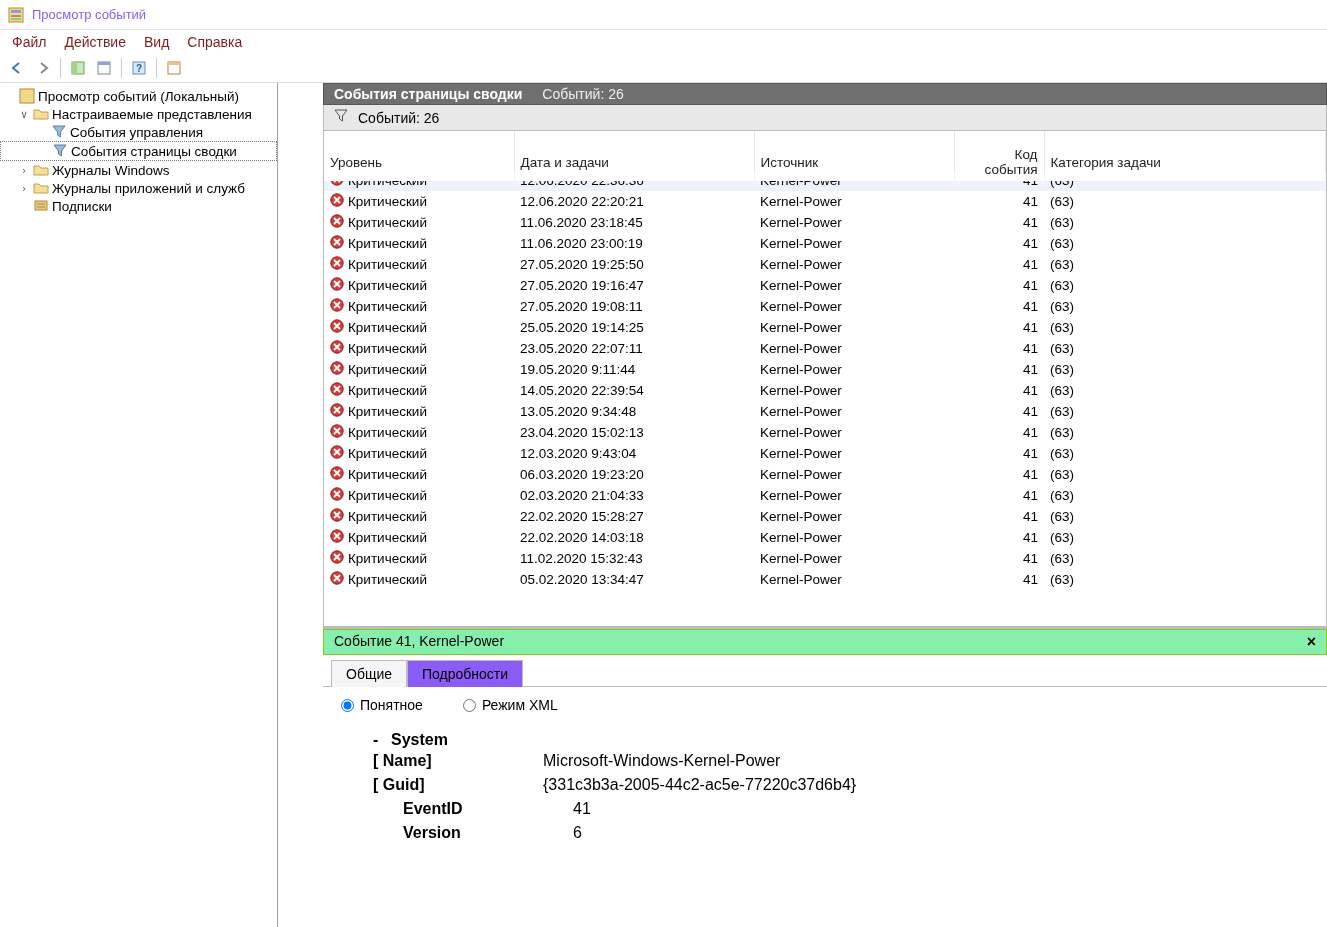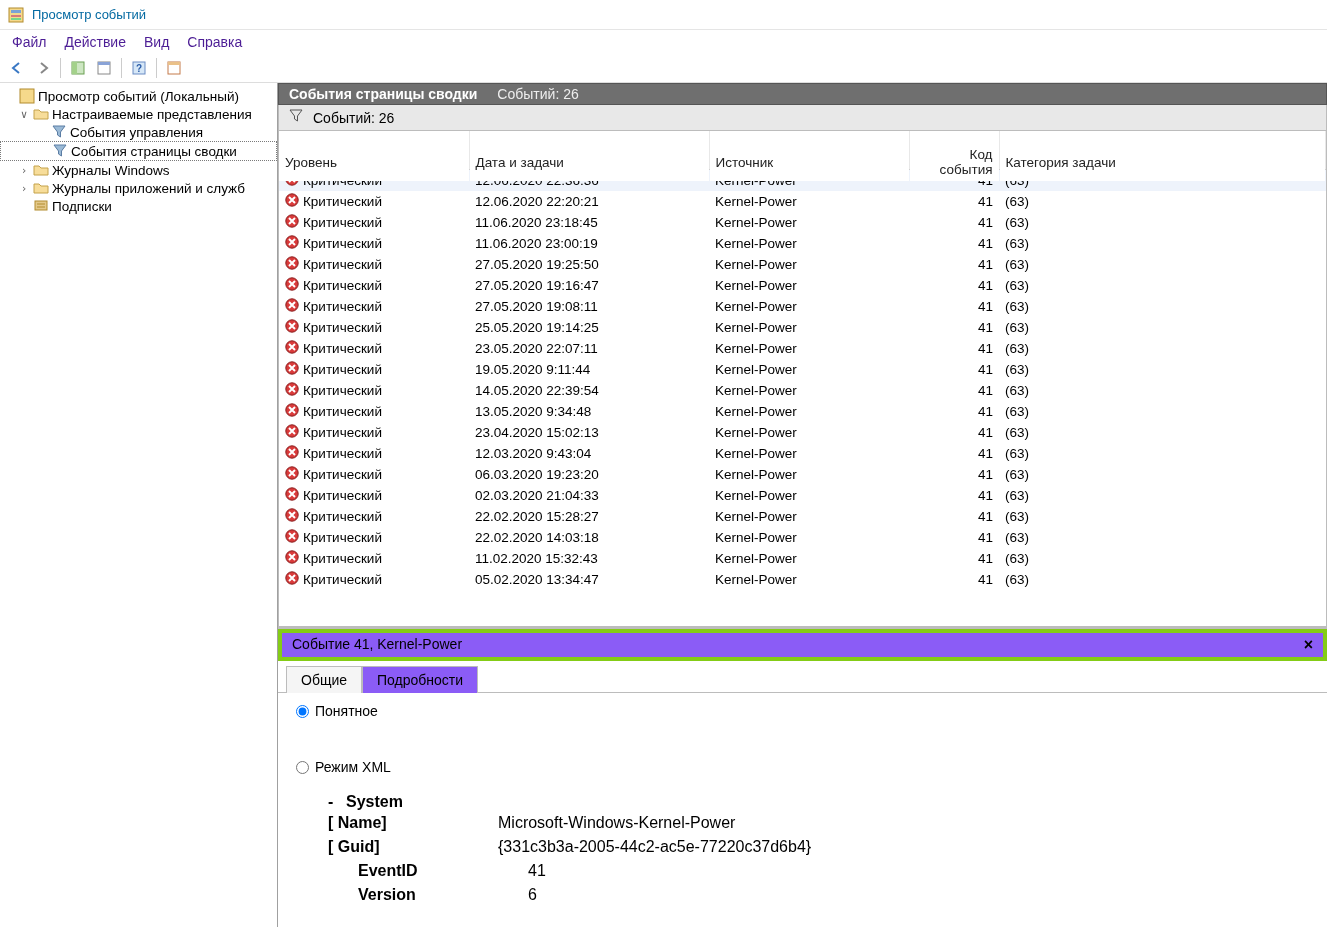--- a/index.html
+++ b/index.html
@@ -19,39 +19,39 @@
   display: flex;
   align-items: center;
   padding: 0 8px;
   gap: 8px;
   border-bottom: 1px solid #e5e5e5;
 }
 .app-icon {
   width: 16px; height: 16px;
   display: inline-flex;
 }
-.title-text { color: #0369a1; font-size: 13px; }
+.title-text { color: #8b5cf6; font-size: 13px; }
 .menubar {
   display: flex;
   gap: 18px;
   padding: 4px 12px;
   font-size: 14px;
-  color: #4c1d95;
+  color: #7f1d1d;
 }
 .menubar span { cursor: default; }
 .toolbar {
   display: flex;
   align-items: center;
   gap: 4px;
   padding: 3px 6px;
   border-bottom: 1px solid #ddd;
 }
 .tbtn { width: 22px; height:22px; display:flex; align-items:center; justify-content:center; border:1px solid transparent; }
 .tsep { width:1px; height:20px; background:#ccc; margin:0 2px; }
-.main { flex:1; display:flex; overflow:hidden; }
+.main { flex:1; display:flex; overflow:hidden;gap:45px; }
 .tree {
   width: 278px;
   border-right: 1px solid #a0a0a0;
   padding: 4px 0;
   font-size: 13.5px;
   overflow:auto;
 }
 .tree-row {
   display:flex; align-items:center; gap:3px;
   padding: 1px 4px;
@@ -95,22 +95,22 @@
 tr.sel td { background:#eef3fb; }
 .lvl-cell { display:flex; align-items:center; gap:4px; }
 .err-icon { width:14px; height:14px; }
 .detail-pane {
   border-top:2px solid #bcbcbc;
   display:flex; flex-direction:column;
   height: 300px;
   position:relative;
 }
 .detail-header {
-  background:#8b5cf6;
-  border:4px solid #84cc16;
+  background:#86efac;
+  border:1px solid #84cc16;
   padding:3px 10px;
   font-size:14px;
   display:flex; justify-content:space-between;
 }
 .detail-close { font-weight:bold; cursor:pointer; font-size:16px; }
 .tabs {
   display:flex;
   padding: 4px 12px 0 8px;
   border-bottom:1px solid #bcbcbc;
   gap:0;
@@ -122,21 +122,20 @@
   background:#f5f5f5;
   font-size:14px;
   position:relative; top:1px;
   cursor:default;
 }
 .tab.active { background:#8b5cf6; }
 .radio-row {
   display:flex; gap:40px;
   padding:10px 18px;
   font-size:14px;
-  flex-direction:column;
 }
 .radio-row label { display:flex; align-items:center; gap:6px; }
 .detail-body { flex:1; overflow-y:scroll; padding: 8px 30px 20px 50px; font-size:16px; }
 .sys-block { font-size:16px; }
 .sys-l1 { font-weight:bold; margin-left:0; }
 .sys-l2 { font-weight:bold; margin-left:30px; }
 .sys-row { display:flex; gap:30px; padding:3px 0; }
 .sys-key { width:140px; }
 .minus { display:inline-block; width:12px; margin-right:6px; font-weight:bold;}
 </style>

